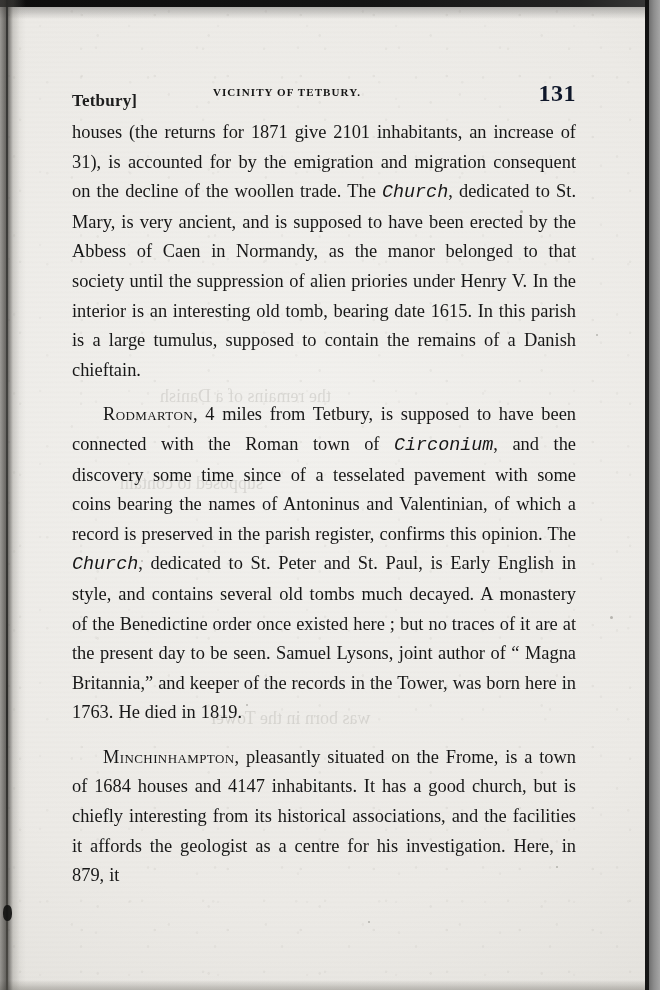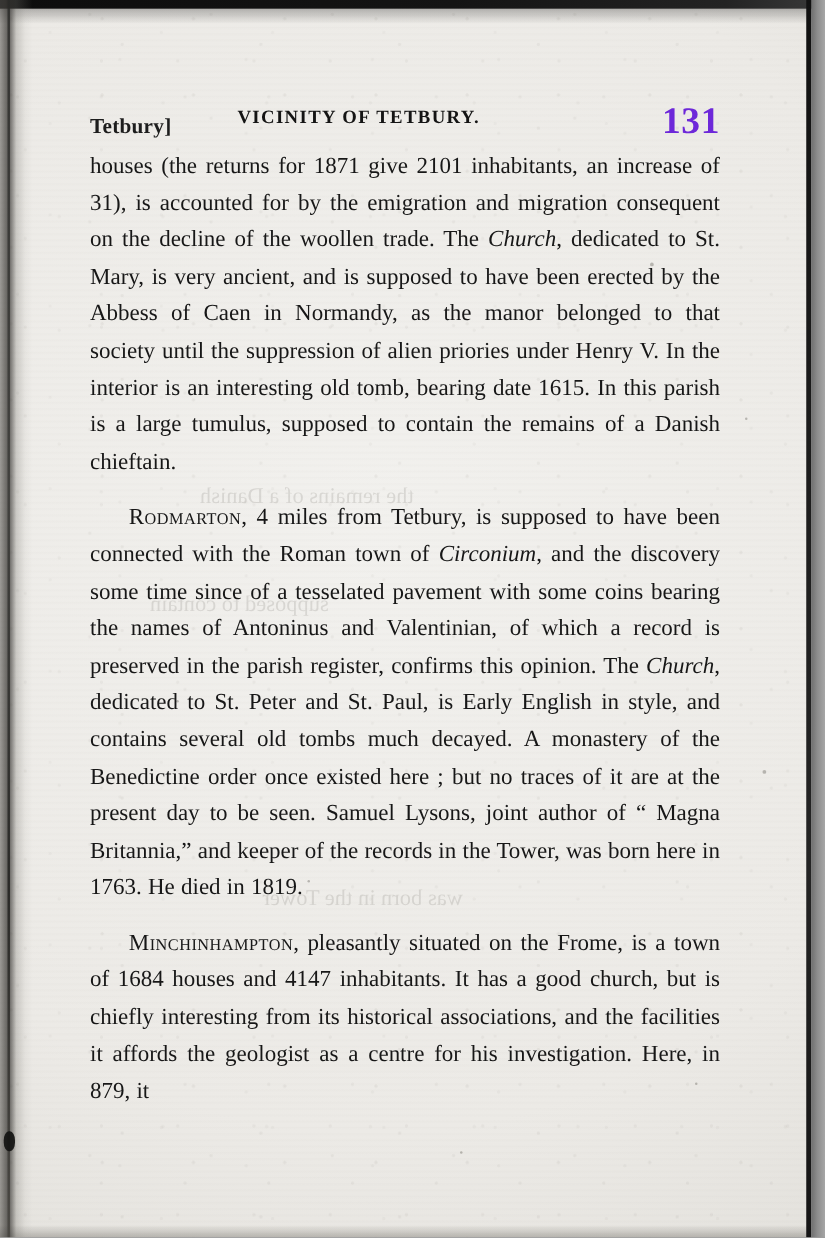--- a/index.html
+++ b/index.html
@@ -158,33 +158,33 @@
     font-weight: 700;
     letter-spacing: .2px;
     color: #1d1d1d;
   }
   .runhead-center {
     position: absolute;
     left: 0;
     top: 2px;
     width: 430px;
     text-align: center;
-    font-size: 15px;
+    font-size: 11px;
     font-weight: 700;
     letter-spacing: 1.1px;
     color: #141414;
   }
   .runhead-page {
     position: absolute;
     right: 0;
     top: -4px;
-    font-size: 30px;
+    font-size: 24px;
     font-weight: 700;
     letter-spacing: .5px;
-    color: #6d28d9;
+    color: #0f172a;
   }
 
   .body {
     position: absolute;
     top: 118px;
     left: 0;
     width: 504px;
   }
 
   p.para {
@@ -203,20 +203,21 @@
     text-indent: 31px;
   }
 
   
   .sc {
     font-variant: small-caps;
     letter-spacing: .4px;
   }
   em, .it {
     font-style: italic;
+    font-family: Liberation Mono, monospace;
   }
 
   
   .bleed {
     position: absolute;
     pointer-events: none;
     color: #6d6a63;
     opacity: .18;
     font-size: 18px;
     line-height: 29.6px;

